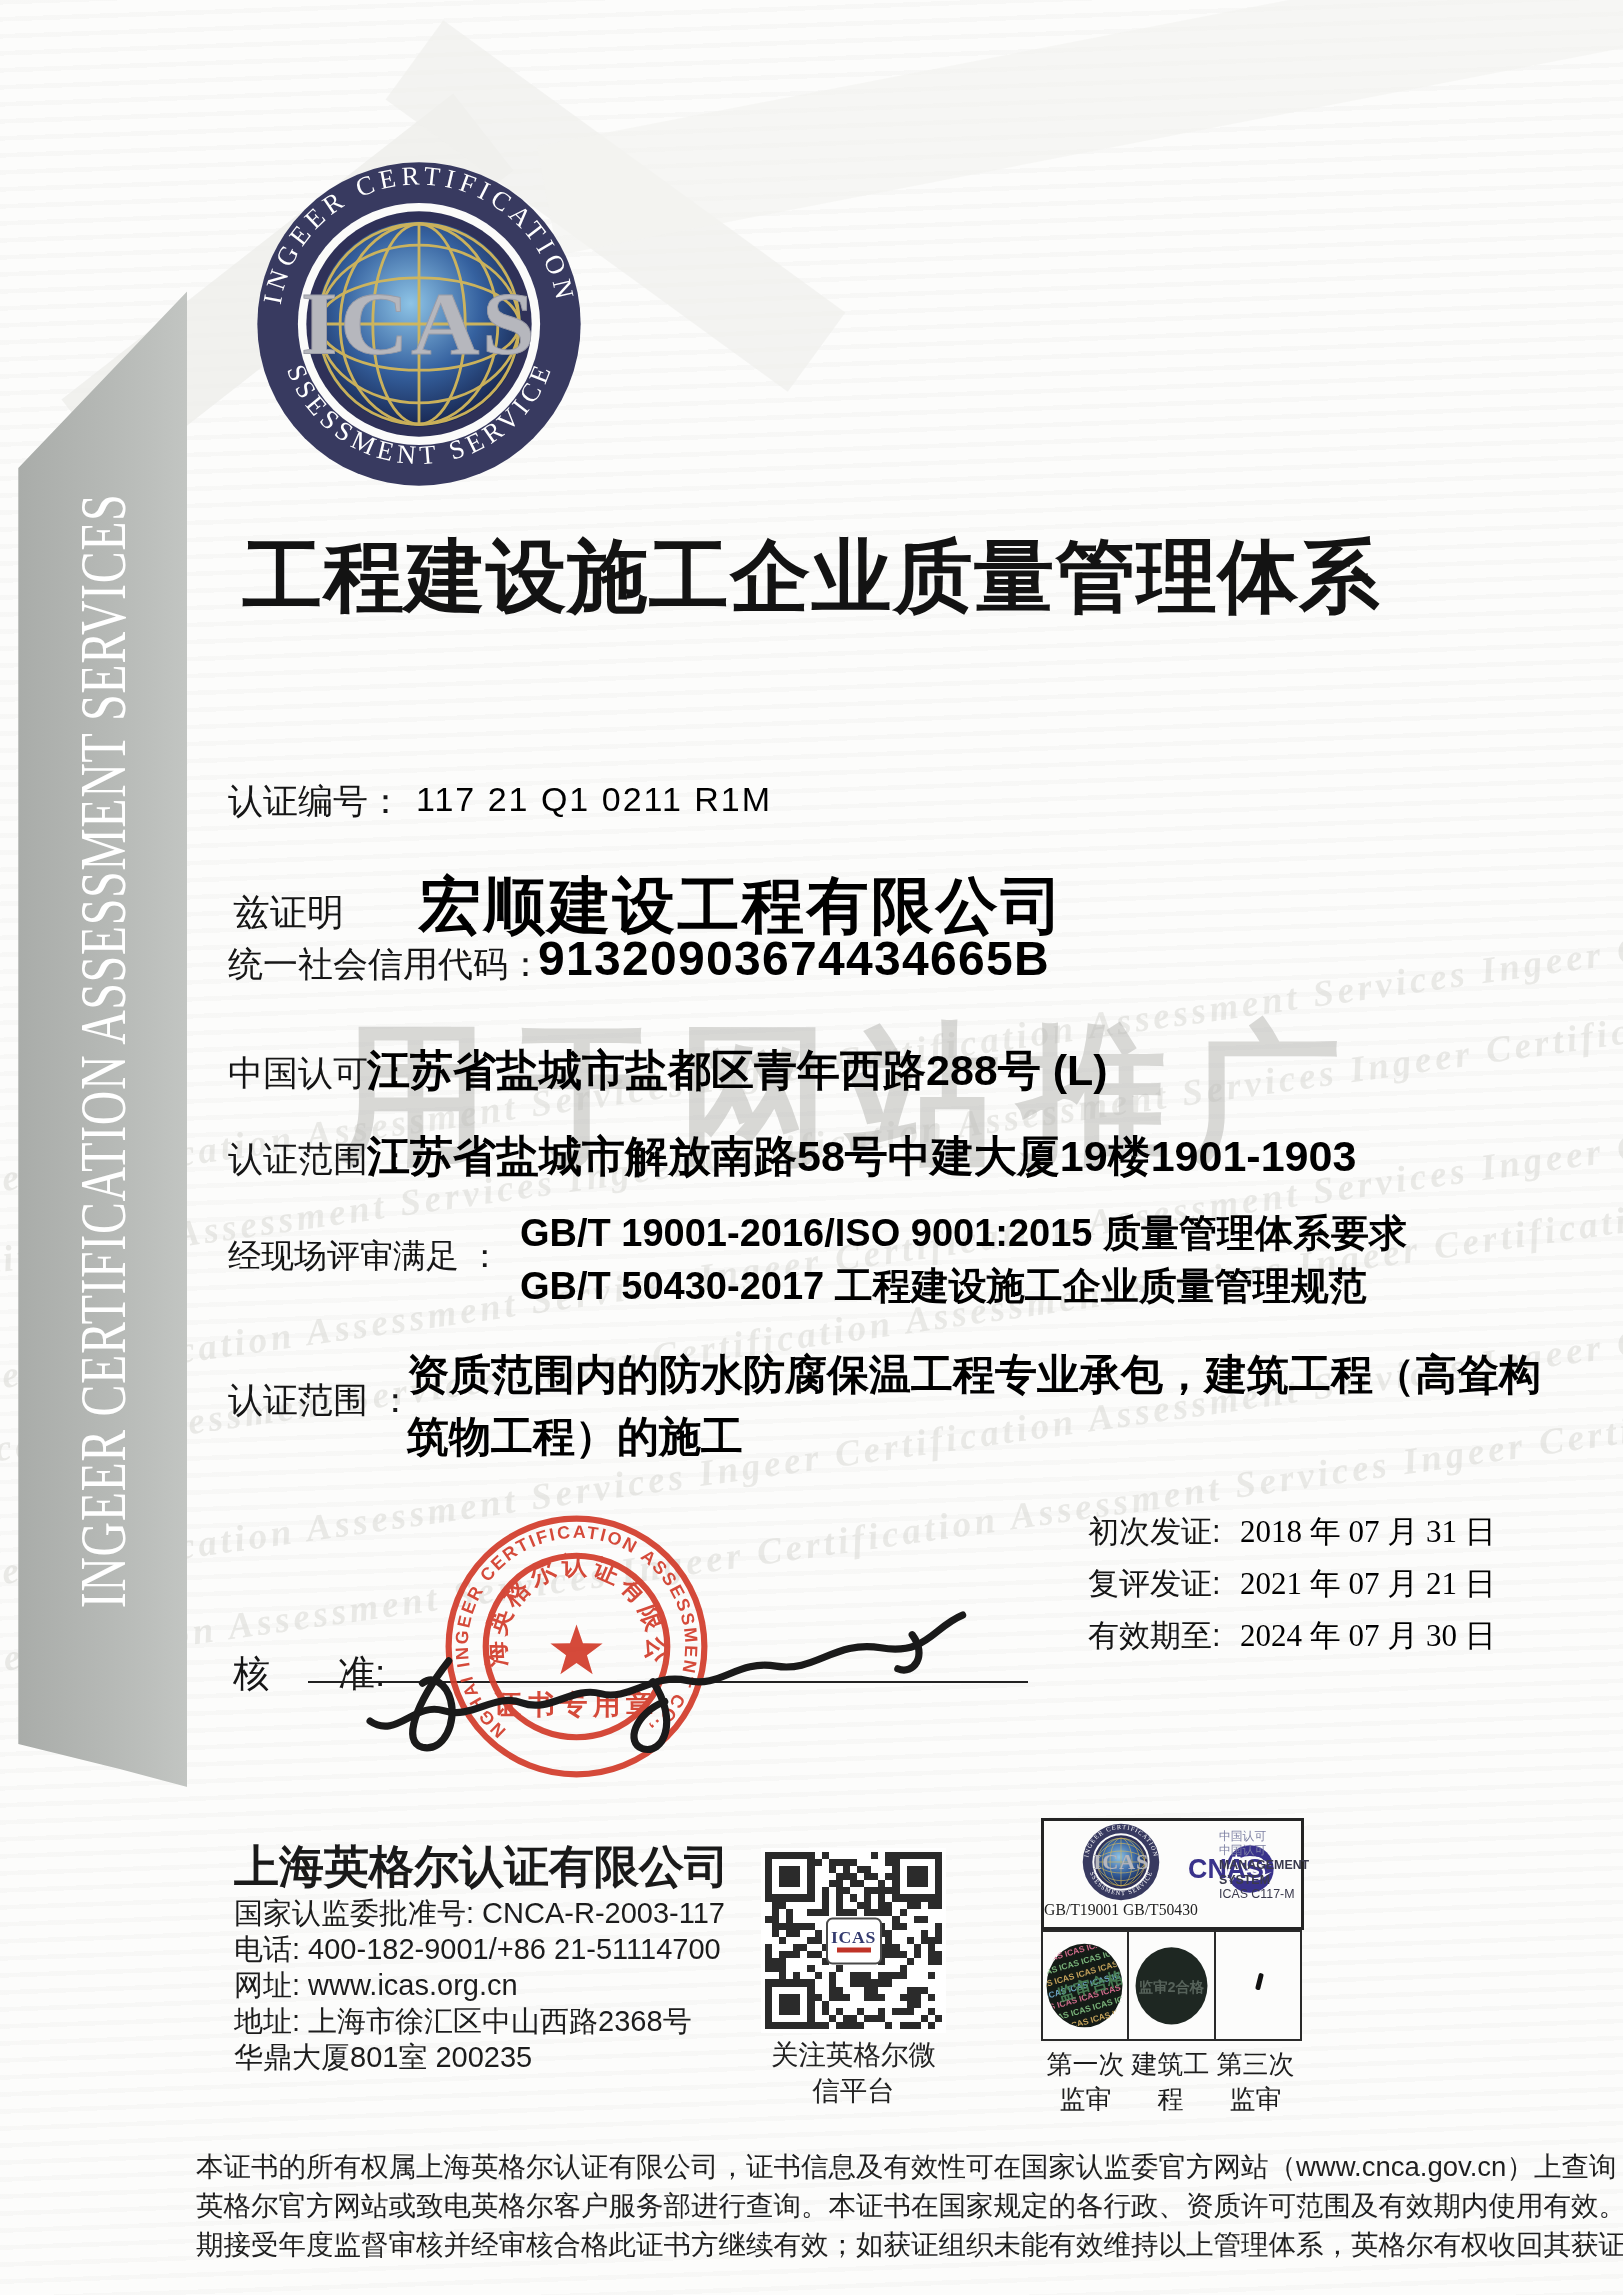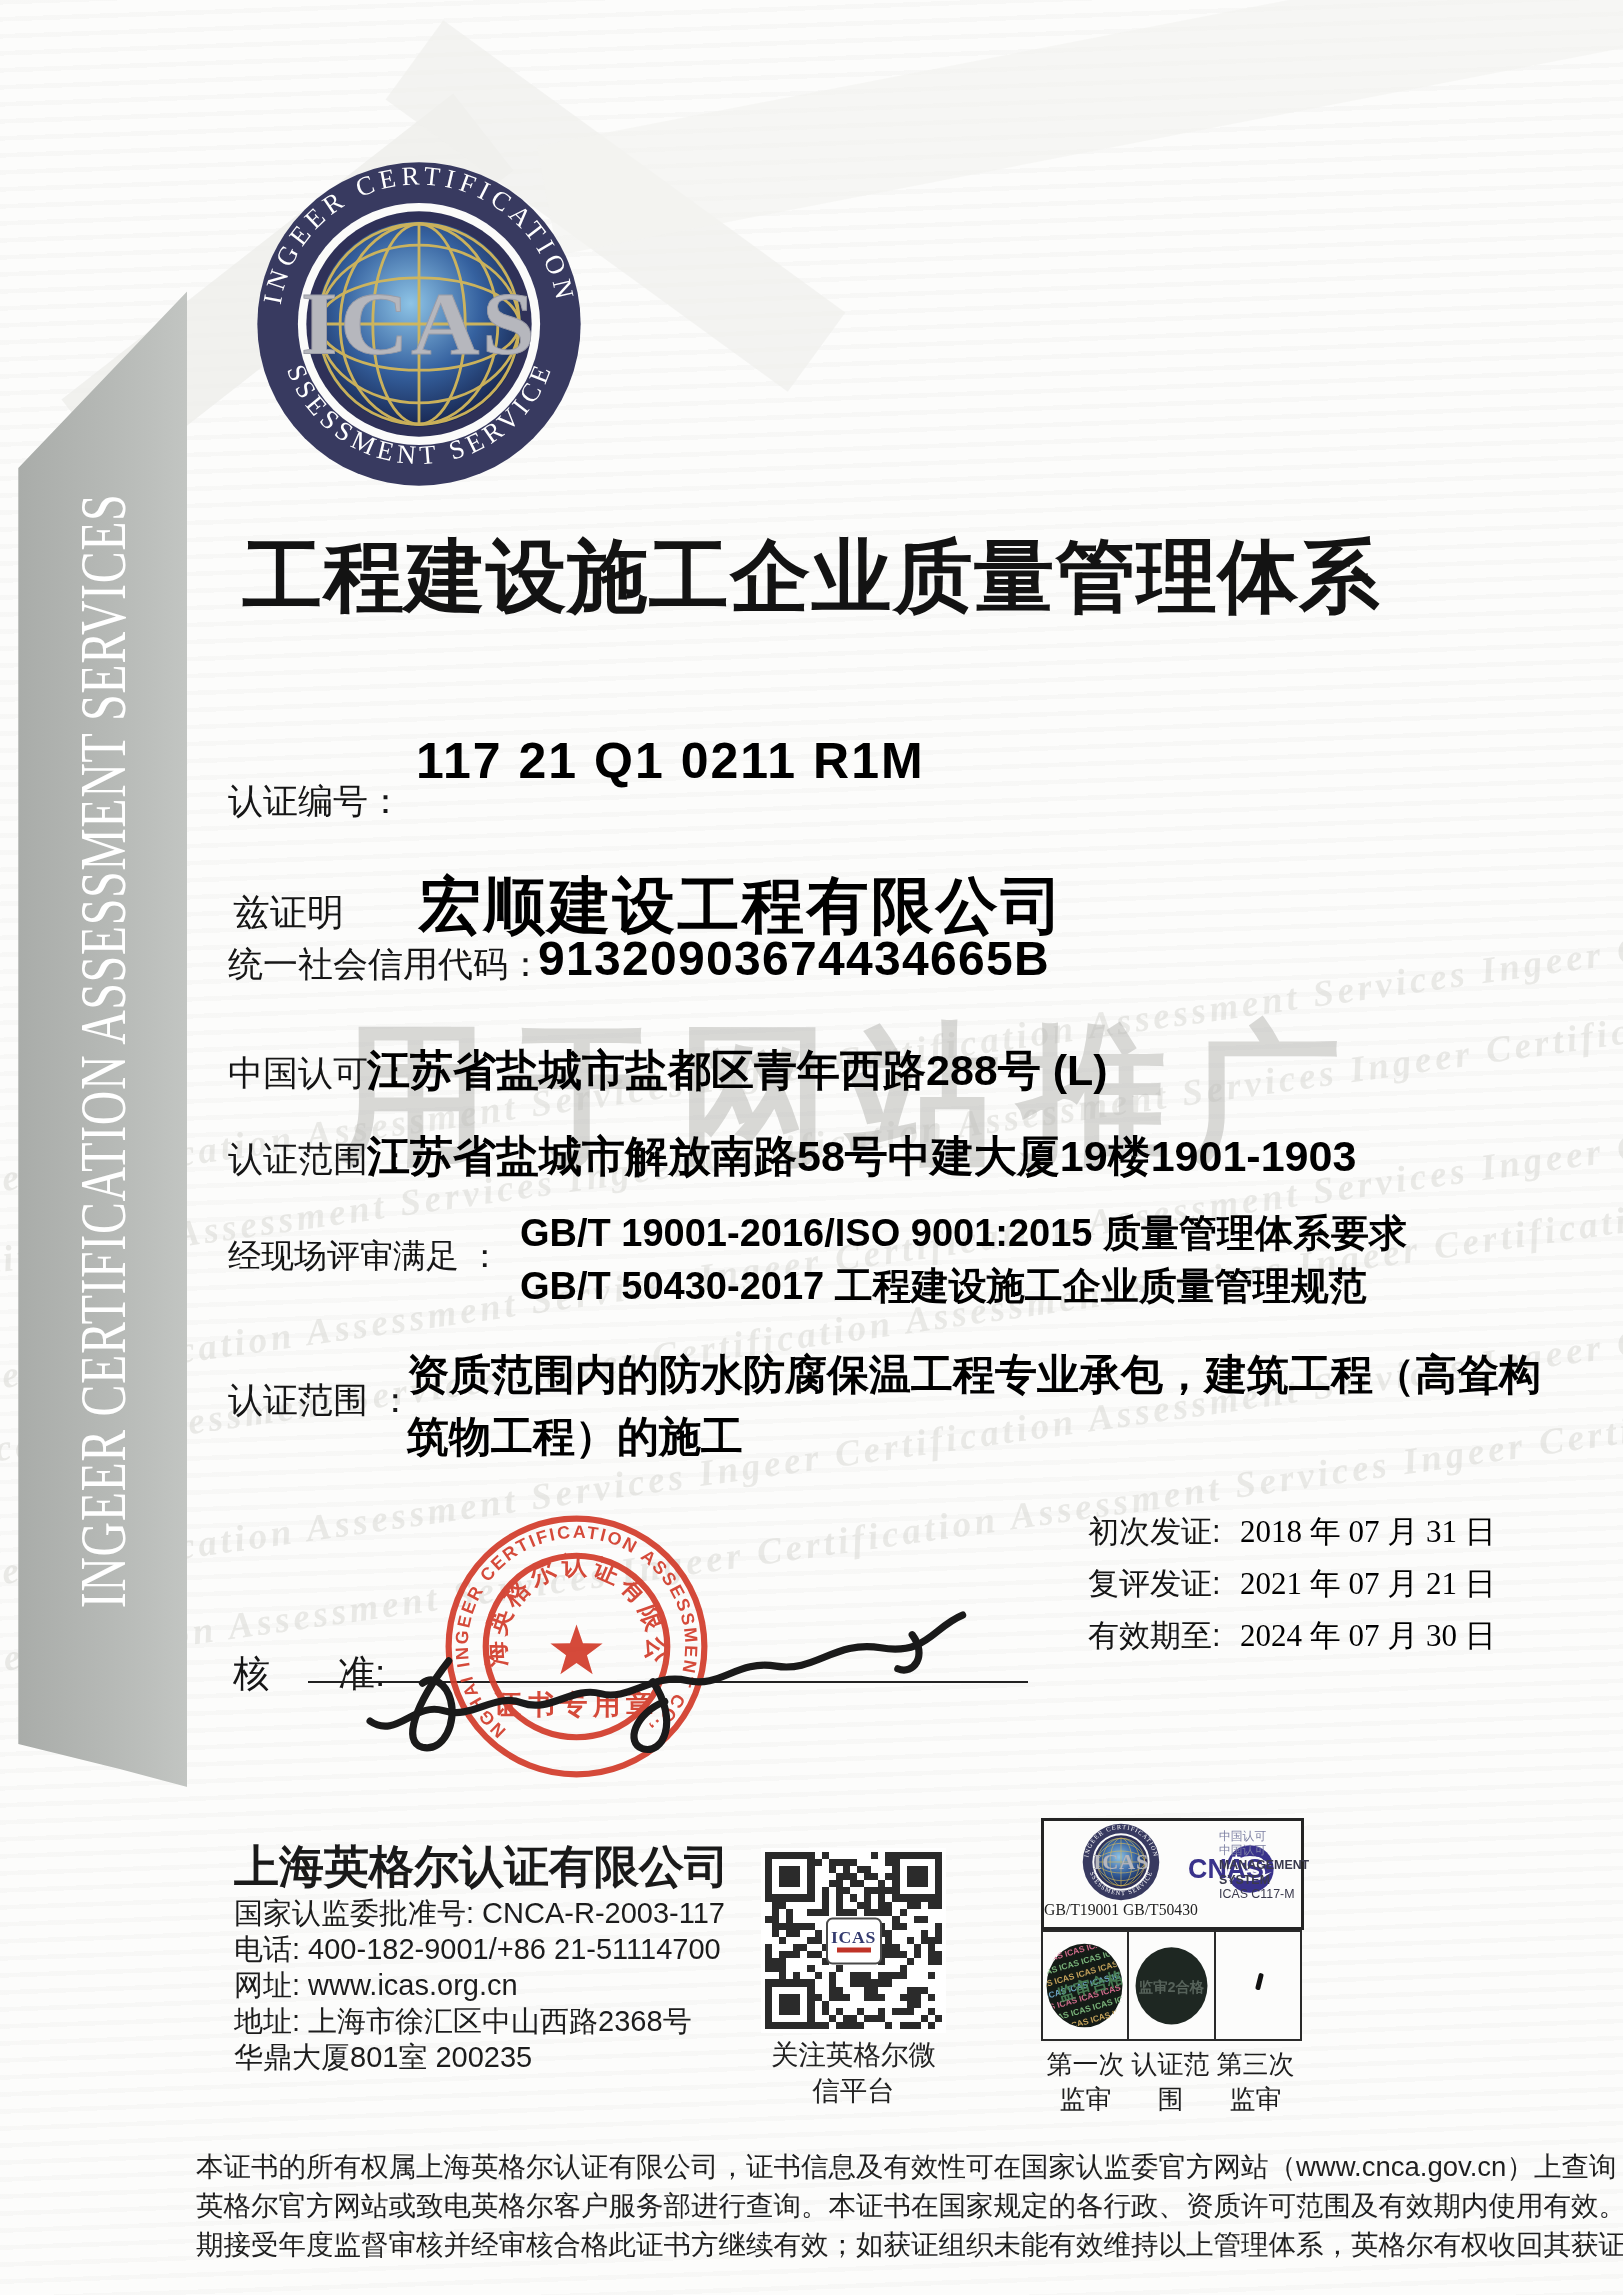--- a/index.html
+++ b/index.html
@@ -147,21 +147,21 @@
 
   <div class="abs seal-large">
     <svg viewBox="0 0 600 600" width="338" height="338">
         <use href="#seal-graphic" xlink:href="#seal-graphic"></use>
       </svg>
   </div>
 
   <div class="abs title1">工程建设施工企业质量管理体系</div>
 
   <div class="lbl" style="left:228px;top:778px">认证编号：</div>
-  <div class="val" style="left:416px;top:732px;font-size:50px;font-weight:700;letter-spacing:2px">117 21 Q1 0211 R1M</div>
+  <div class="val" style="left:416px;top:780px;font-size:34px;font-weight:400;letter-spacing:2px">117 21 Q1 0211 R1M</div>
 
   <div class="lbl" style="left:233px;top:888px;font-size:37px">兹证明</div>
   <div class="val" style="left:419px;top:864px;font-size:62px;letter-spacing:2.6px">宏顺建设工程有限公司</div>
 
   <div class="lbl" style="left:228px;top:941px;font-size:35px">统一社会信用代码：</div>
   <div class="val" style="left:538px;top:931px;font-size:48px;letter-spacing:1.3px">91320903674434665B</div>
 
   <div class="lbl" style="left:228px;top:1050px">中国认可 ：</div>
   <div class="val" style="left:367px;top:1042px;font-size:43px">江苏省盐城市盐都区青年西路288号 (L)</div>
 
@@ -565,21 +565,21 @@
       <svg viewBox="0 0 130 160" width="85" height="105" style="position:absolute;left:0;top:0">
         <ellipse cx="65" cy="82" rx="55" ry="59" fill="#1e2722"></ellipse>
         <text x="65" y="92" text-anchor="middle" font-size="22" fill="#5a665e" opacity=".95" font-weight="bold">监审2合格</text>
       </svg>
     </div>
     <div class="audit-cell">
       <div class="tick"></div>
     </div>
   </div>
   <div class="audit-lbl" style="left:1041px">第一次监审</div>
-  <div class="audit-lbl" style="left:1126px">认证范围</div>
+  <div class="audit-lbl" style="left:1126px">建筑工程</div>
   <div class="audit-lbl" style="left:1211px">第三次监审</div>
 
   <div class="legal-line" style="top:2149px">本证书的所有权属上海英格尔认证有限公司，证书信息及有效性可在国家认监委官方网站（www.cnca.gov.cn）上查询，也可通过登录</div>
   <div class="legal-line" style="top:2188px">英格尔官方网站或致电英格尔客户服务部进行查询。本证书在国家规定的各行政、资质许可范围及有效期内使用有效。获证组织必须定</div>
   <div class="legal-line" style="top:2227px">期接受年度监督审核并经审核合格此证书方继续有效；如获证组织未能有效维持以上管理体系，英格尔有权收回其获证资格。</div>
 
 </div>
 
 
 </body></html>

